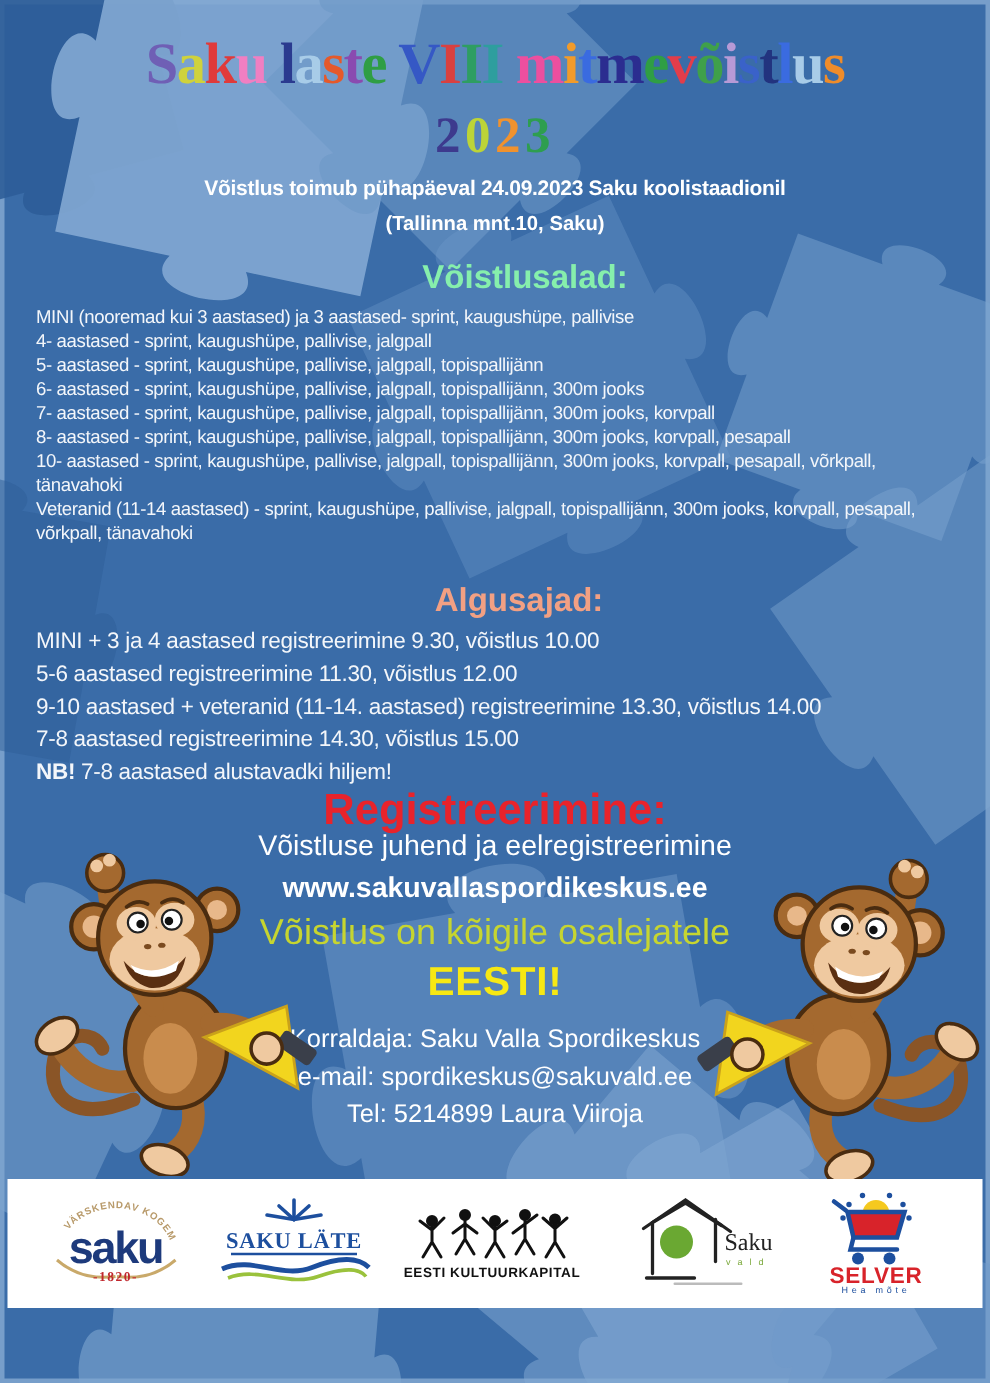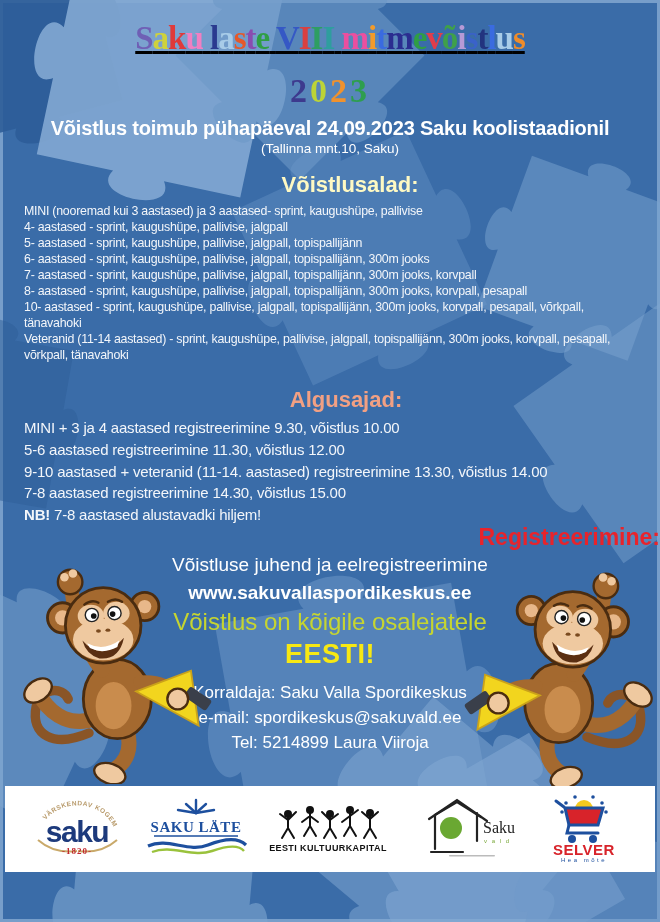--- a/index.html
+++ b/index.html
@@ -7,38 +7,38 @@
   .poster {
     position:relative; width:660px; height:922px; margin:0 auto;
     background:#3a6ca8; overflow:hidden;
     font-family:"Liberation Sans","DejaVu Sans",sans-serif;
     box-shadow: inset 0 0 0 3px rgba(170,200,230,.55);
   }
   .bg { position:absolute; inset:0; }
   .layer { position:absolute; left:0; right:0; text-align:center; }
 
   .title { top:20px; font-family:"Liberation Serif","DejaVu Serif",serif;
-    font-weight:bold; font-size:33px; letter-spacing:-1px; white-space:pre;text-decoration:underline; }
+    font-weight:bold; font-size:39px; letter-spacing:-1px; white-space:pre; }
   .title span, .year span { white-space:pre; }
   .year { top:72px; font-family:"Liberation Serif","DejaVu Serif",serif;
     font-weight:bold; font-size:34px; letter-spacing:3px; }
 
-  .subtitle1 { top:117px; color:#ffffff; font-weight:bold; font-size:20px; letter-spacing:-0.2px; }
-  .subtitle2 { top:141px; color:#ffffff; font-weight:normal; font-size:13.5px; }
-
-  .h-events { top:172px; color:#fef9c3; font-weight:bold; font-size:22px;padding-left:40px; }
+  .subtitle1 { top:117px; color:#ffffff; font-weight:bold; font-size:14px; letter-spacing:-0.2px; }
+  .subtitle2 { top:141px; color:#ffffff; font-weight:bold; font-size:13.5px; }
+
+  .h-events { top:172px; color:#86efac; font-weight:bold; font-size:22px;padding-left:40px; }
   .events { position:absolute; top:203px; left:24px; right:16px; text-align:left;
     color:#f3f6fa; font-size:12.4px; line-height:1.29; letter-spacing:-0.25px; }
 
   .h-times { top:387px; color:#f2a083; font-weight:bold; font-size:22px;margin-left:32px; }
   .times { position:absolute; top:417px; left:24px; right:0; text-align:left;
     color:#f3f6fa; font-size:15px; line-height:1.45; letter-spacing:-0.2px; }
   .times b { font-weight:bold; }
 
-  .h-reg  { top:524px; color:#e8232b; font-weight:bold; font-size:23px;text-align:right; }
+  .h-reg  { top:524px; color:#e8232b; font-weight:bold; font-size:29px; }
   .reg1   { top:554px; color:#ffffff; font-size:19px; }
   .reg-url{ top:582px; color:#ffffff; font-weight:bold; font-size:19px; }
   .free1  { top:608px; color:#c6d530; font-size:24px; }
   .free2  { top:639px; color:#f7e813; font-weight:bold; font-size:27px; letter-spacing:.5px; }
 
   .contact { top:680px; color:#ffffff; font-size:17px; line-height:25px; }
 
   .mascot { position:absolute; width:205px; height:236px; }
   .mascot.left  { left:12px;  top:548px; }
   .mascot.right { right:-4px; top:552px; transform:scaleX(-1); }

